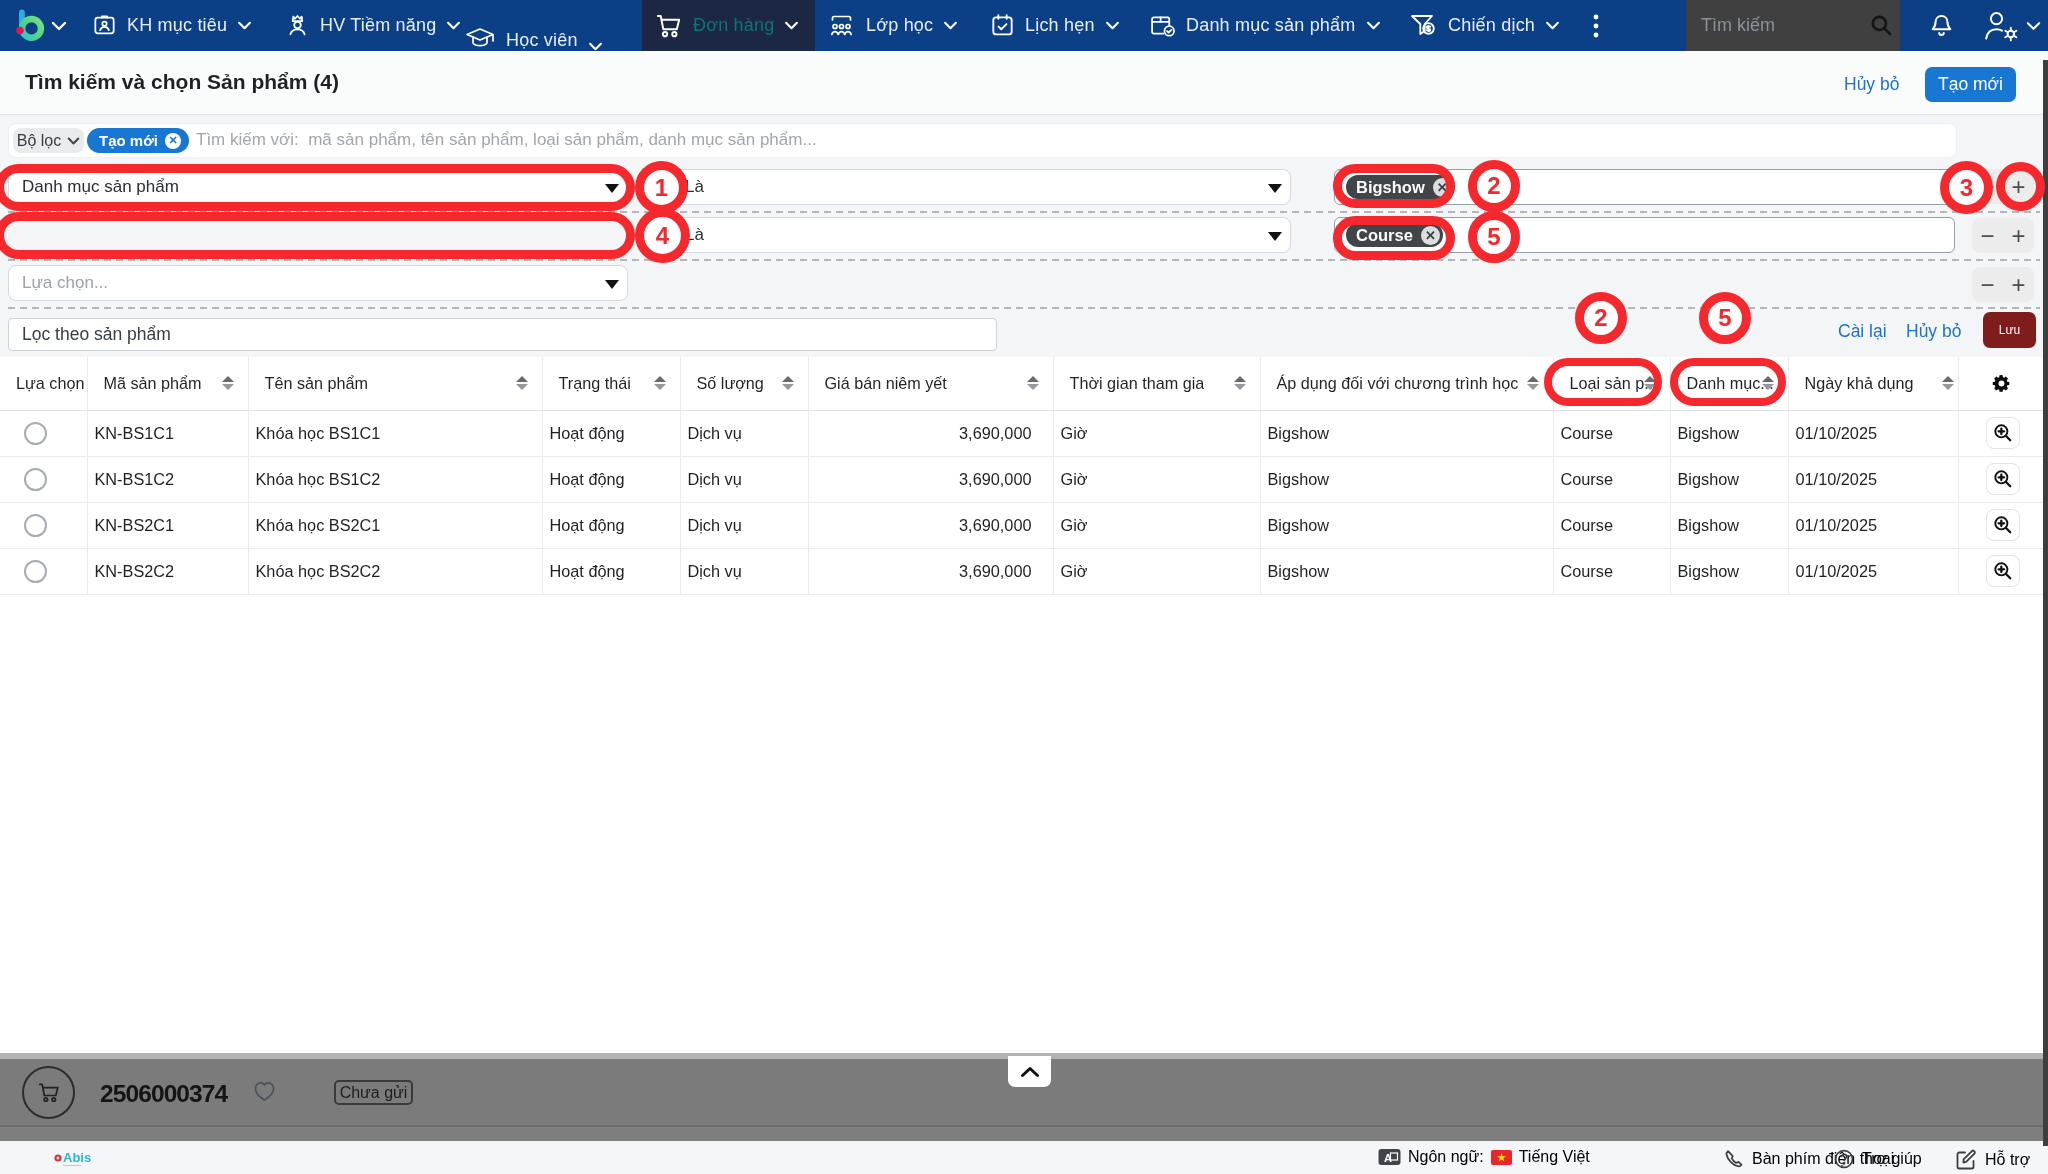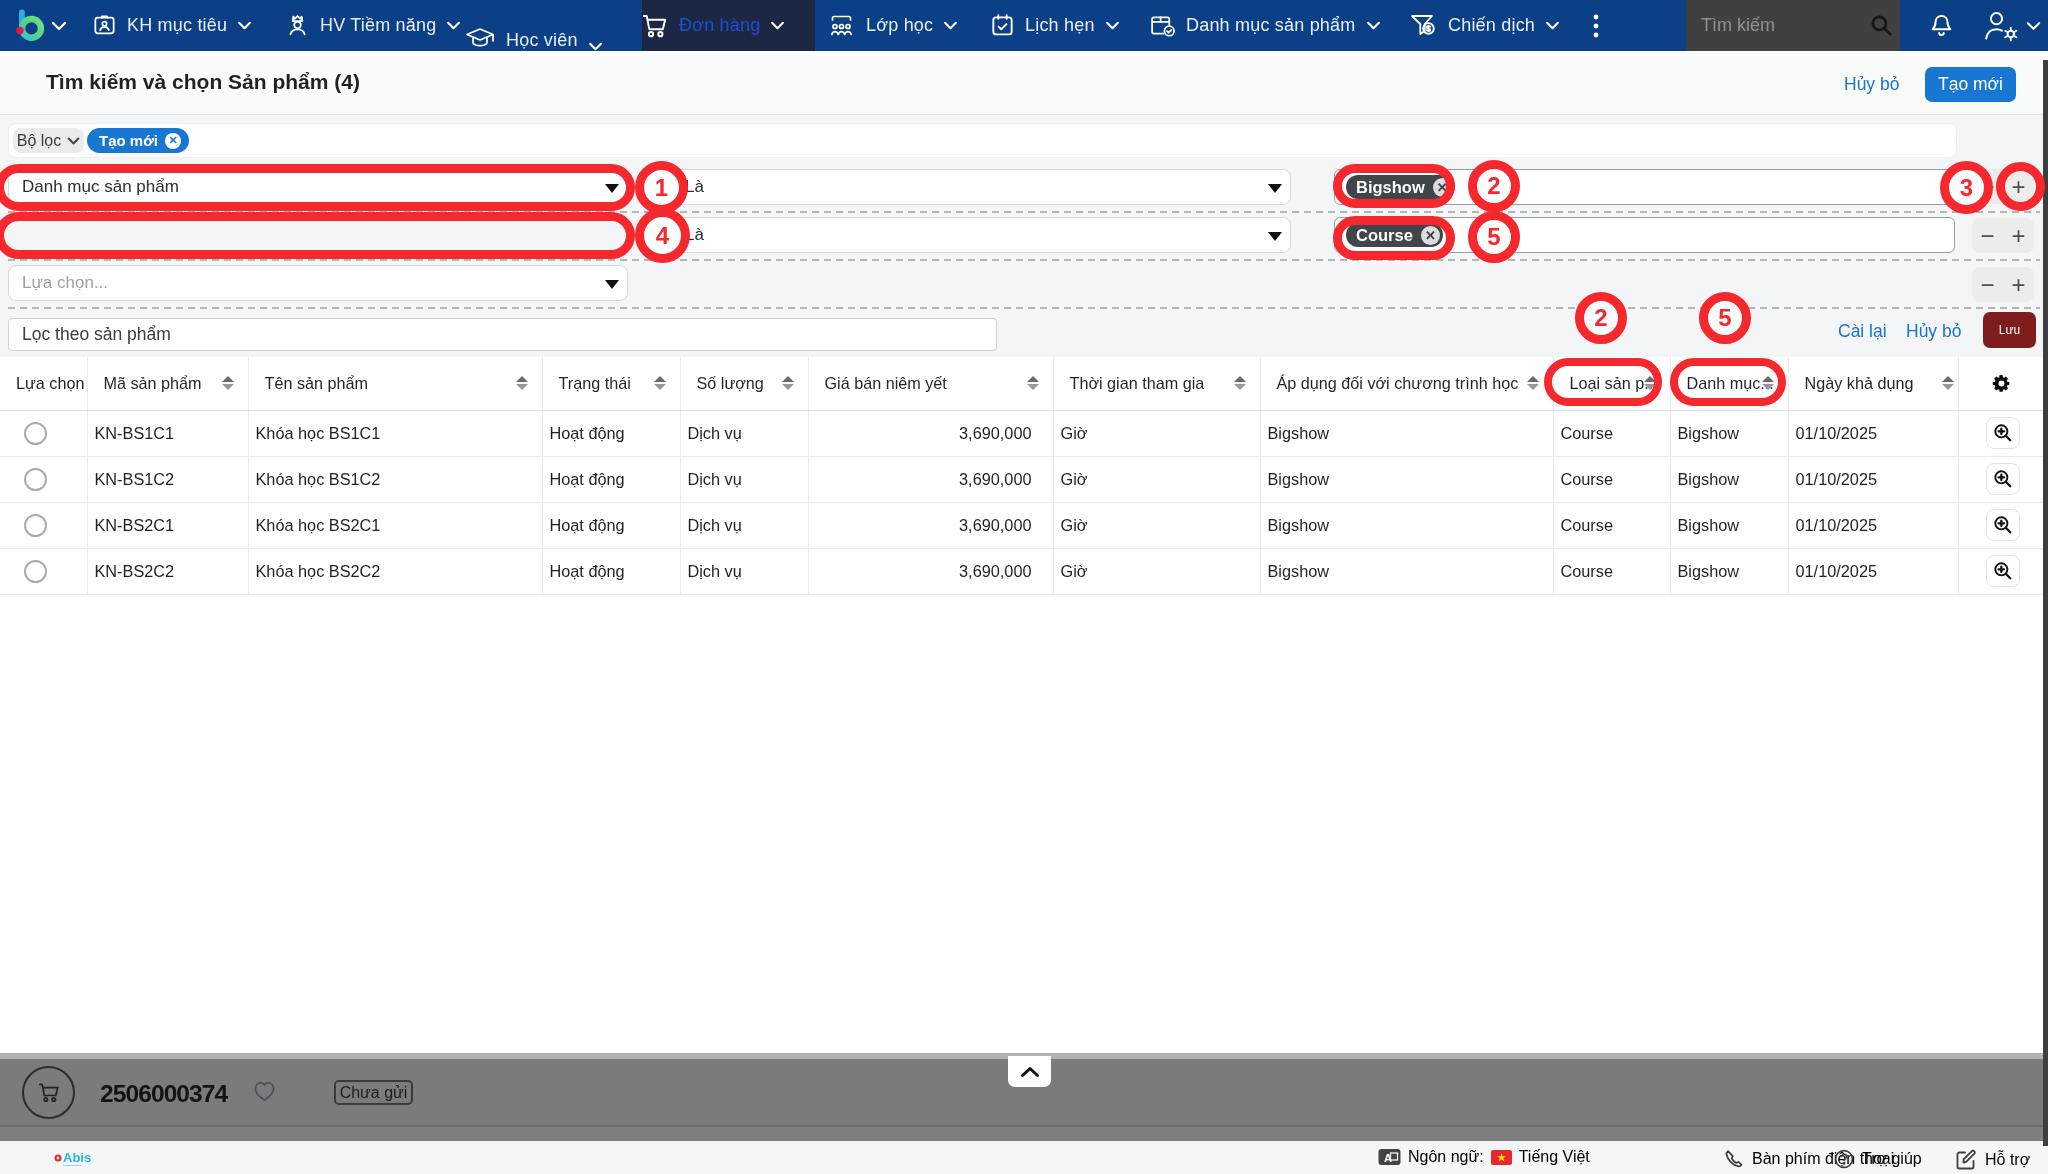--- a/index.html
+++ b/index.html
@@ -9,21 +9,21 @@
 .abs { position:absolute; }
 
 
 #nav { position:absolute; left:0; top:0; width:2048px; height:51px; background:#0c4086; color:#e9eefb; }
 .active-tab { position:absolute; left:642px; top:0; width:173px; height:51px; background:#1b2743; }
 #searchbox { position:absolute; left:1686px; top:0; width:214px; height:51px; background:#404040; display:flex; align-items:center; }
 #searchbox .ph { color:#8b929b; font-size:18px; margin-left:15px; }
 
 
 #titlebar { position:absolute; left:0; top:51px; width:2048px; height:64px; background:#fafbfb; border-bottom:1px solid #e2e5e8; }
-#titlebar h1 { position:absolute; left:25px; top:19px; font-size:21px; font-weight:700; color:#1e2227;margin-left:21px; }
+#titlebar h1 { position:absolute; left:25px; top:19px; font-size:21px; font-weight:700; color:#1e2227; }
 .linkblue { color:#1a73d1; }
 #huybo-top { position:absolute; left:1844px; top:74px; font-size:17.5px; }
 #taomoi-btn { position:absolute; left:1925px; top:67px; width:91px; height:35px; background:#1877d2; color:#fff; font-size:17.5px; border-radius:7px; display:flex; align-items:center; justify-content:center; }
 .nitem { position:absolute; top:0; height:51px; display:flex; align-items:center; gap:10px; color:#e8eef9; font-size:18px; letter-spacing:0.2px; }
 .nitem svg { flex:none; }
 
 
 #filterrow { position:absolute; left:8px; top:123px; width:1949px; height:35px; background:#fff; border:1px solid #edeff1; border-radius:8px; }
 #boloc { position:absolute; left:13px; top:128px; width:71px; height:25px; background:#e9ebed; border-radius:8px; color:#363c42; font-size:16px; display:flex; align-items:center; justify-content:center; gap:6px; }
 #taomoi-chip { position:absolute; left:87px; top:128px; height:25px; background:#1877d2; border-radius:13px; color:#fff; font-size:15px; font-weight:700; display:flex; align-items:center; padding:0 8px 0 12px; }
@@ -125,21 +125,21 @@
   <svg width="32" height="26" viewBox="0 0 32 26" fill="none" stroke="#fff" stroke-width="1.7" stroke-linecap="round" stroke-linejoin="round">
         <path d="M16 4L3 9.5 16 15l13-5.5z"></path>
         <path d="M9 12.2v5.2c0 1.8 3.1 3.3 7 3.3s7-1.5 7-3.3v-5.2"></path>
         <path d="M29 10v6"></path>
       </svg>
   <span>Học viên</span>
   <svg width="15" height="9" viewBox="0 0 16 10">
         <path d="M2 2l6 6 6-6" fill="none" stroke="#fff" stroke-width="2.3" stroke-linecap="round" stroke-linejoin="round"></path>
       </svg>
 </div>
-<div class="nitem" style="left:641px; color:#1d4ed8;">
+<div class="nitem" style="left:655px; color:#0f766e;">
   <svg width="28" height="28" viewBox="0 0 24 24" fill="none" stroke="#fff" stroke-width="1.7" stroke-linecap="round" stroke-linejoin="round">
         <path d="M2.5 3.5h2.4l2.2 11.2h11.6l2-8H6.2"></path>
         <circle cx="8.6" cy="19" r="1.8"></circle>
         <circle cx="16.6" cy="19" r="1.8"></circle>
       </svg>
   <span>Đơn hàng</span>
   <svg width="15" height="9" viewBox="0 0 16 10">
         <path d="M2 2l6 6 6-6" fill="none" stroke="#fff" stroke-width="2.3" stroke-linecap="round" stroke-linejoin="round"></path>
       </svg>
 </div>
@@ -220,20 +220,21 @@
   <h1>Tìm kiếm và chọn Sản phẩm (4)</h1>
 </div>
 <div id="huybo-top" class="linkblue">Hủy bỏ</div>
 <div id="taomoi-btn">Tạo mới</div>
 
 <div id="filterrow"></div>
 <div id="boloc">Bộ lọc <svg width="13" height="8" viewBox="0 0 16 10">
         <path d="M2 2l6 6 6-6" fill="none" stroke="#41474d" stroke-width="2.6" stroke-linecap="round" stroke-linejoin="round"></path>
       </svg></div>
 <div id="taomoi-chip">Tạo mới<span style="margin-left:7px;width:16px;height:16px;border-radius:50%;background:#fff;color:#1877d2;font-size:11px;font-weight:700;display:flex;align-items:center;justify-content:center;">✕</span></div>
+<div id="filter-ph">Tìm kiếm với:&nbsp; mã sản phẩm, tên sản phẩm, loại sản phẩm, danh mục sản phẩm...</div>
 
 <div class="sel" style="left:8px; top:169px; width:620px; height:36px;">
       <span class="txt">Danh mục sản phẩm</span>
       <span class="caret"></span>
     </div>
 <div class="sel" style="left:671px; top:169px; width:620px; height:36px;">
       <span class="txt">Là</span>
       <span class="caret"></span>
     </div>
 <div class="inputbox" style="left:1334px; top:169px; width:622px; height:36px;"></div>

